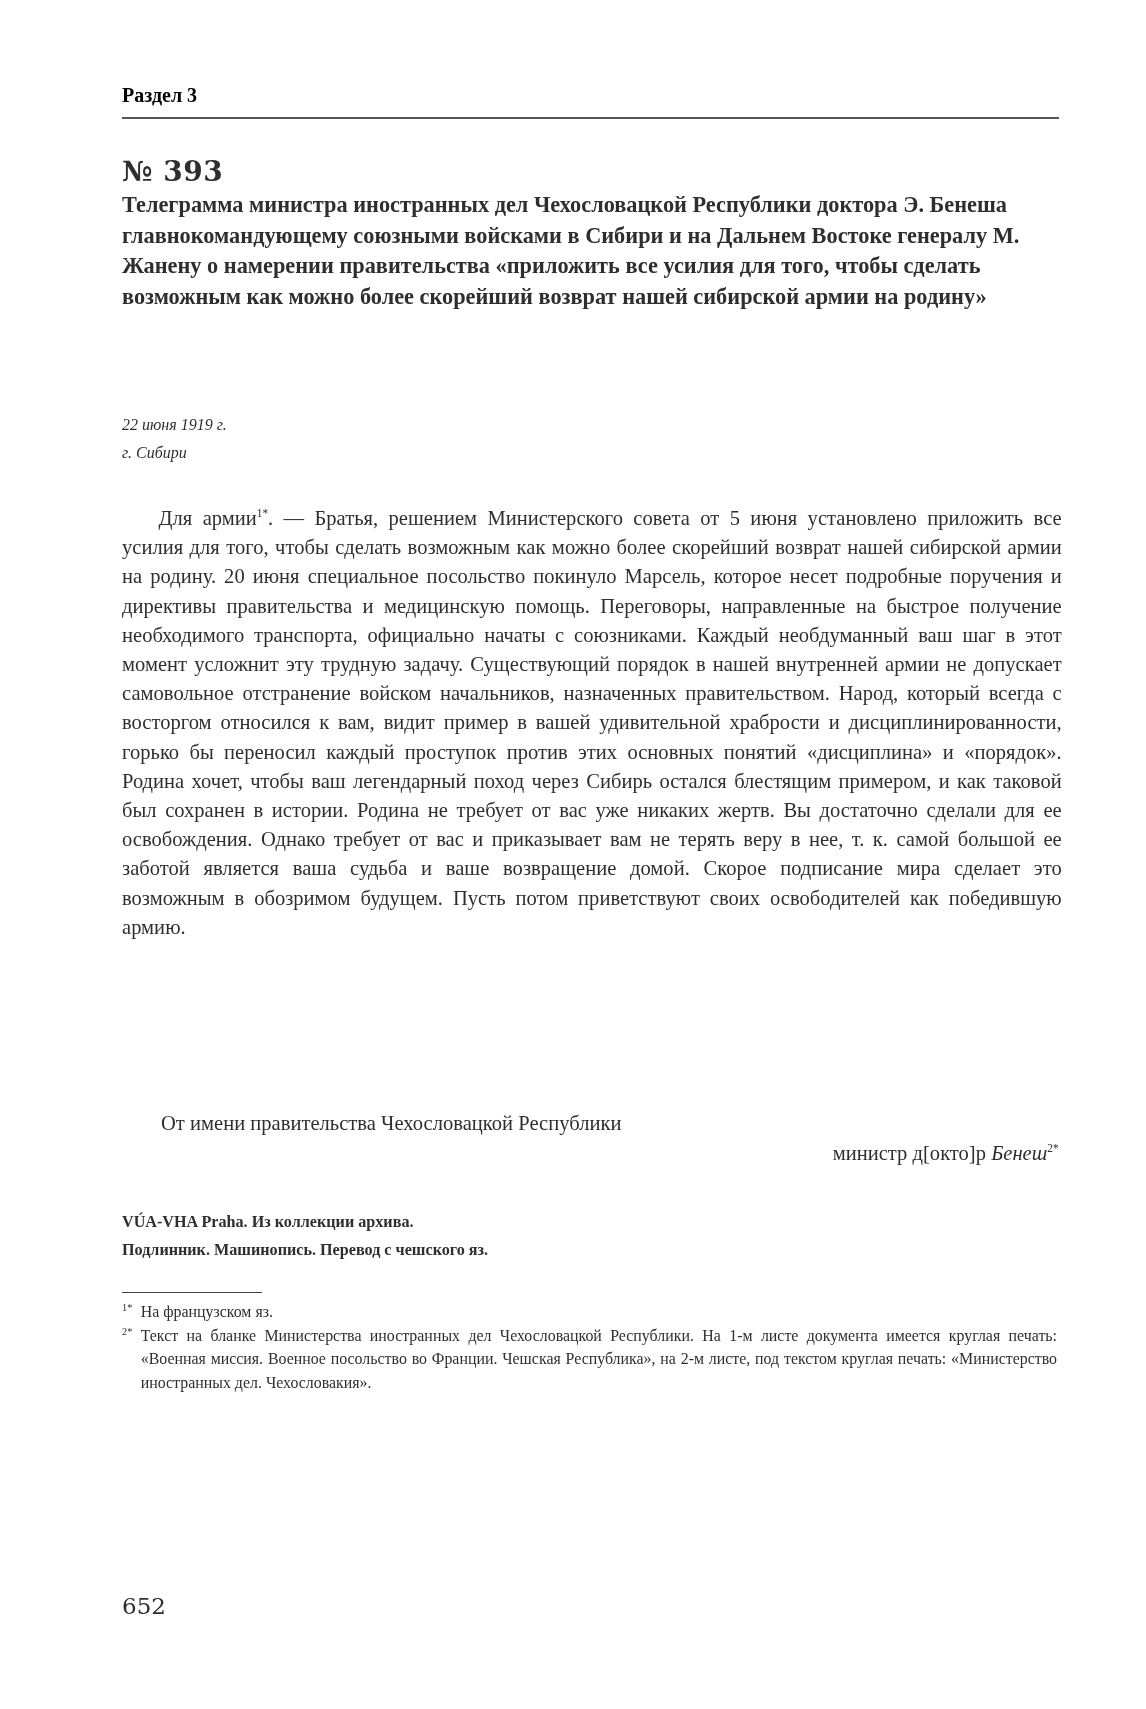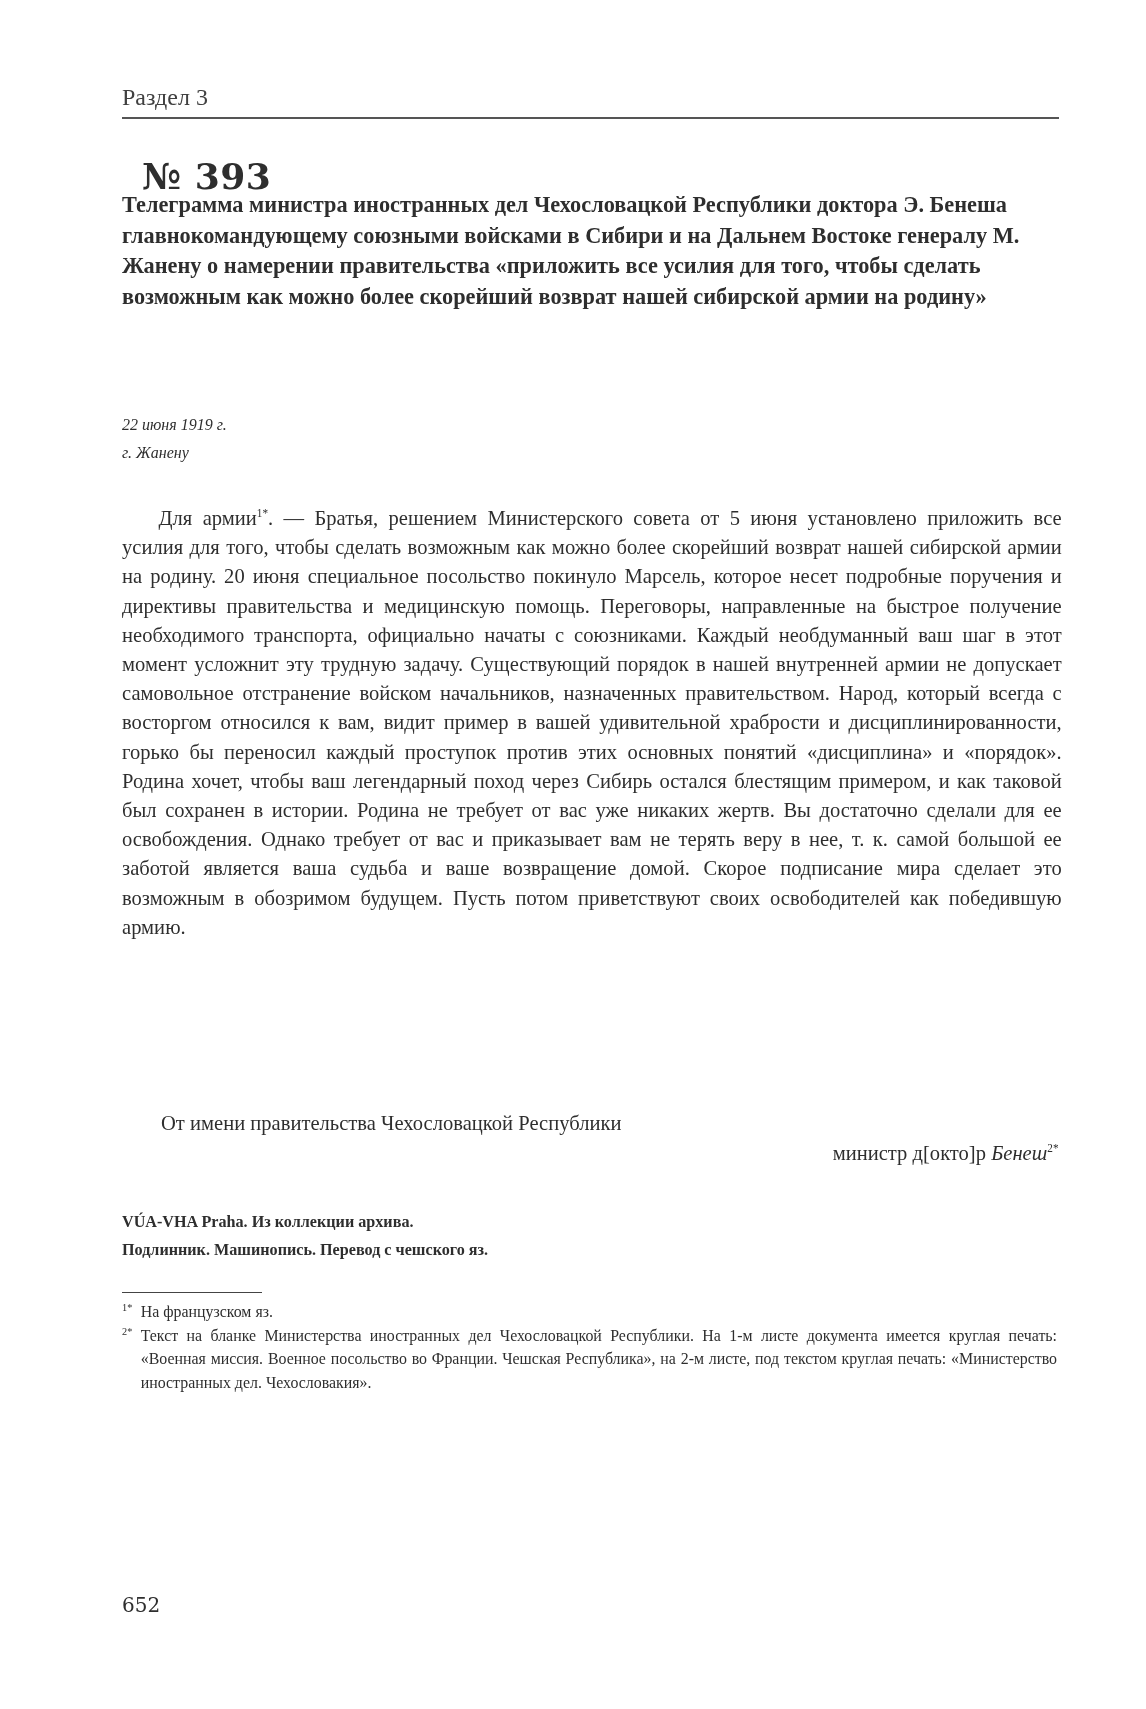--- a/index.html
+++ b/index.html
@@ -7,31 +7,30 @@
       width: 1146px; height: 1709px;
       background: #ffffff;
       color: #2e2e2e;
       font-family: "Liberation Serif", "DejaVu Serif", serif;
       position: relative;
       overflow: hidden;
     }
     .page { position: absolute; left: 122px; top: 0; width: 938px; }
     .running-head {
       position: absolute; top: 84px; left: 0;
-      font-weight: normal; font-size: 24px; color: #404040;
+      font-weight: bold; font-size: 20px; color: #000000;
     }
     .head-rule {
       position: absolute; top: 117px; left: 0; width: 937px;
       border-top: 2px solid #555;
     }
     .doc-number {
       position: absolute; top: 155px; left: 0;
-      font-weight: bold; font-size: 36px; letter-spacing: 0.5px;
+      font-weight: bold; font-size: 28px; letter-spacing: 0.5px;
       font-family: "DejaVu Serif", serif;
-      margin-left: 20px;
     }
     .doc-title {
       position: absolute; top: 189px; left: 0; width: 900px;
       font-weight: bold; font-size: 24px; line-height: 30.5px;
       font-family: "Liberation Serif", serif;
       transform: scaleX(0.93); transform-origin: left top;
       width: 968px;
     }
     .doc-date, .doc-place {
       position: absolute; left: 0;
@@ -70,36 +69,36 @@
       position: absolute; top: 1300px; left: 0; width: 1000px;
       font-size: 17px; line-height: 23.5px;
       transform: scaleX(0.935); transform-origin: left top;
     }
     .fn { position: relative; padding-left: 20px; text-align: justify; }
     .fn .mark {
       position: absolute; left: 0; top: -4px; font-size: 11px;
     }
     .page-number {
       position: absolute; top: 1593px; left: 0;
-      font-size: 20px;
+      font-size: 23px;
       font-family: "DejaVu Serif", serif;
     }
   </style>
 </head>
 <body>
 
 <div class="page">
   <div class="running-head">Раздел 3</div>
   <div class="head-rule"></div>
 
   <div class="doc-number">№ 393</div>
   <div class="doc-title">Телеграмма министра иностранных дел Чехословацкой Республики доктора Э. Бенеша главнокомандующему союзными войсками в Сибири и на Дальнем Востоке генералу М. Жанену о намерении правительства «приложить все усилия для того, чтобы сделать возможным как можно более скорейший возврат нашей сибирской армии на родину»</div>
 
   <div class="doc-date">22 июня 1919 г.</div>
-  <div class="doc-place">г. Жанену</div>
+  <div class="doc-place">г. Сибири</div>
 
   <div class="body-text">
     <p><span>Для армии</span><span class="sup">1*</span><span>. — Братья, решением Министерского совета от 5 июня установлено приложить все усилия для того, чтобы сделать возможным как можно более скорейший возврат нашей сибирской армии на родину. 20 июня специальное посольство покинуло Марсель, которое несет подробные поручения и директивы правительства и медицинскую помощь. Переговоры, направленные на быстрое получение необходимого транспорта, официально начаты с союзниками. Каждый необдуманный ваш шаг в этот момент усложнит эту трудную задачу. Существующий порядок в нашей внутренней армии не допускает самовольное отстранение войском начальников, назначенных правительством. Народ, который всегда с восторгом относился к вам, видит пример в вашей удивительной храбрости и дисциплинированности, горько бы переносил каждый проступок против этих основных понятий «дисциплина» и «порядок». Родина хочет, чтобы ваш легендарный поход через Сибирь остался блестящим примером, и как таковой был сохранен в истории. Родина не требует от вас уже никаких жертв. Вы достаточно сделали для ее освобождения. Однако требует от вас и приказывает вам не терять веру в нее, т. к. самой большой ее заботой является ваша судьба и ваше возвращение домой. Скорое подписание мира сделает это возможным в обозримом будущем. Пусть потом приветствуют своих освободителей как победившую армию.</span></p>
   </div>
 
   <div class="signature-line1">От имени правительства Чехословацкой Республики</div>
   <div class="signature-line2"><span>министр д[окто]р </span><span class="name">Бенеш</span><span class="sup">2*</span></div>
 
   <div class="archive-note">
     <div>VÚA-VHA Praha. Из коллекции архива.</div>

